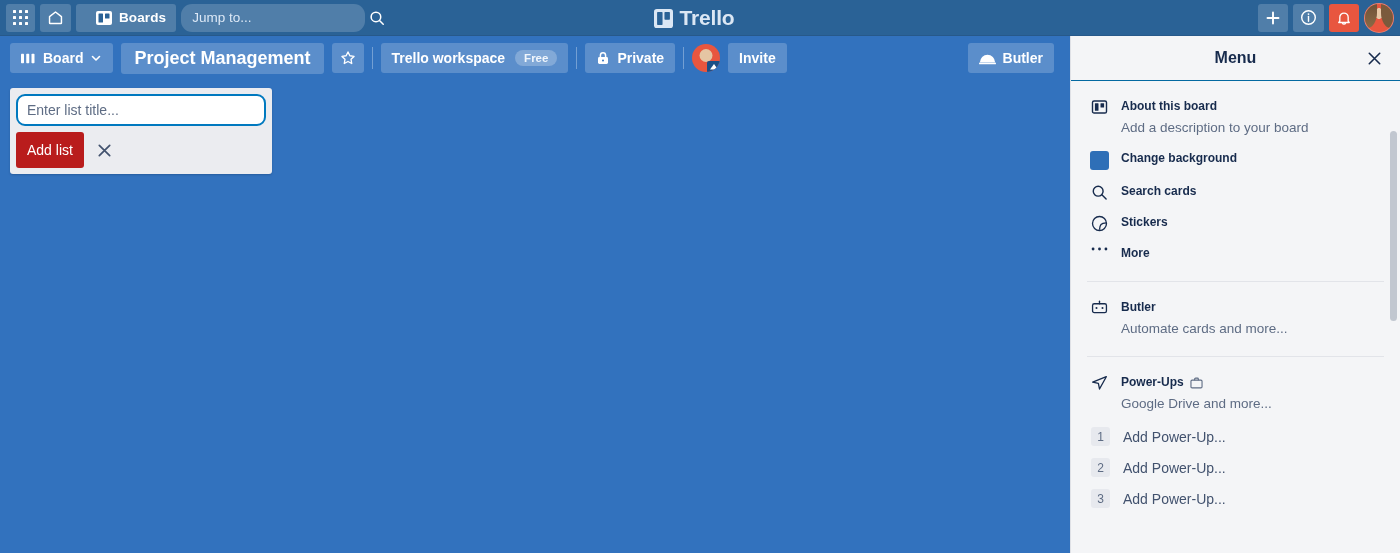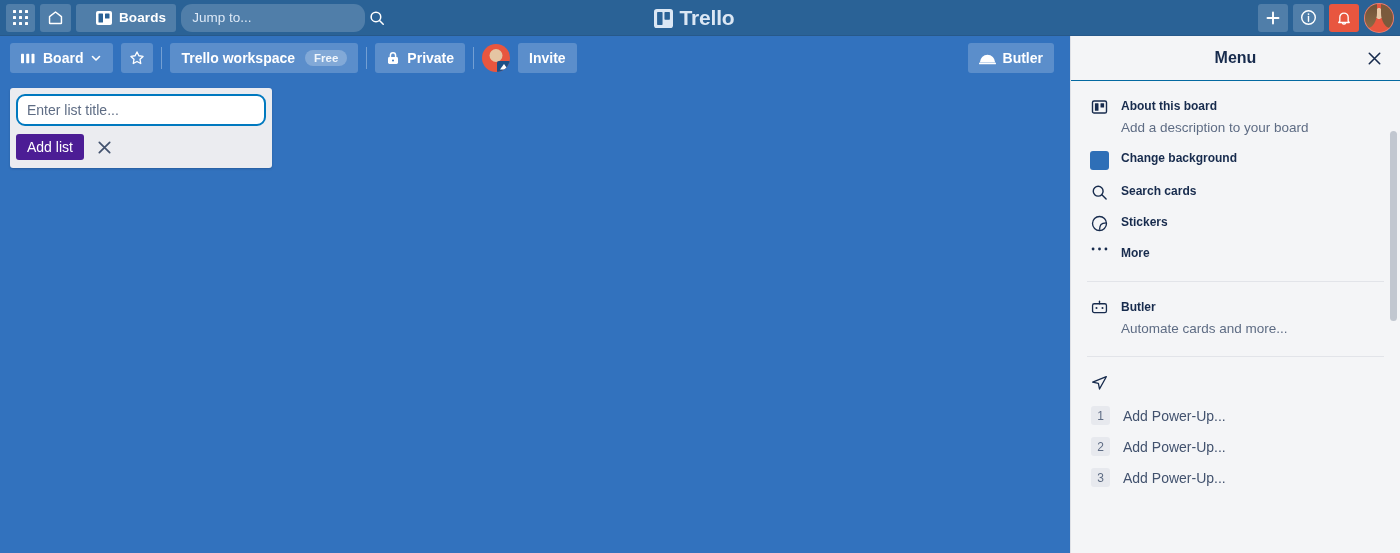--- a/index.html
+++ b/index.html
@@ -114,22 +114,22 @@
   }
   .addlist input {
     width: 100%; height: 32px; border-radius: 9px;
     border: 2px solid #0079bf; outline: none;
     padding: 0 9px; font-size: 14px; font-family: inherit; color: #172b4d;
     background: #fff;
   }
   .addlist input::placeholder { color: #5e6c84; opacity: 1; }
   .addlist-actions { display: flex; align-items: center; gap: 6px; margin-top: 6px; }
   .btn-primary {
-    background: #4c1d95; color: #fff; border: none; border-radius: 3px;
-    height: 26px; padding: 0 11px; font-size: 14px; font-family: inherit;
+    background: #b91c1c; color: #fff; border: none; border-radius: 3px;
+    height: 36px; padding: 0 11px; font-size: 14px; font-family: inherit;
     cursor: pointer;
   }
   .x-btn {
     width: 30px; height: 30px; display: flex; align-items: center; justify-content: center;
     color: #42526e; cursor: pointer; font-size: 19px; line-height: 1;
   }
 
   
   .menu {
     position: absolute; right: 0; top: 36px; bottom: 0; width: 330px;
@@ -274,20 +274,21 @@
         </svg>
       </span>
       <span>Board</span>
       <span>
         <svg width="12" height="12" viewBox="0 0 12 12" fill="none" stroke="#fff" stroke-width="1.6" stroke-linecap="round" stroke-linejoin="round">
           <path d="M2.5 4.5L6 8l3.5-3.5"></path>
         </svg>
       </span>
     </div>
 
+    <div class="bb-btn title">Project Management</div>
 
     <div class="bb-btn icononly">
       <span>
         <svg width="16" height="16" viewBox="0 0 18 18" fill="none" stroke="#fff" stroke-width="1.5" stroke-linejoin="round">
           <path d="M9 2.2l2.1 4.3 4.7.7-3.4 3.3.8 4.7L9 12.9l-4.2 2.3.8-4.7L2.2 7.2l4.7-.7z"></path>
         </svg>
       </span>
     </div>
 
     <div class="sep"></div>
@@ -440,20 +441,32 @@
         </span>
       </div>
 
       <div class="m-divider"></div>
 
       <div class="m-item">
         <span class="m-ico">
           <svg width="17" height="17" viewBox="0 0 18 18" fill="none" stroke="#172b4d" stroke-width="1.4" stroke-linejoin="round">
             <path d="M16.2 1.8L1.8 7.6l6 1.2 1.2 6z"></path>
           </svg>
+        </span>
+        <span class="m-txt">
+          <span class="m-title">
+            <span>Power-Ups</span>
+            <span>
+              <svg width="13" height="12" viewBox="0 0 14 13" fill="none" stroke="#5e6c84" stroke-width="1.2">
+                <rect x="1" y="3.4" width="12" height="8.4" rx="1.2"></rect>
+                <path d="M5 3.4V2.2a1 1 0 0 1 1-1h2a1 1 0 0 1 1 1v1.2"></path>
+              </svg>
+            </span>
+          </span>
+          <span class="m-sub">Google Drive and more...</span>
         </span>
       </div>
 
       <div class="m-section">
         <div class="pu-row">
           <span class="pu-num">1</span>
           <span class="pu-lbl">Add Power-Up...</span>
         </div>
         <div class="pu-row">
           <span class="pu-num">2</span>

